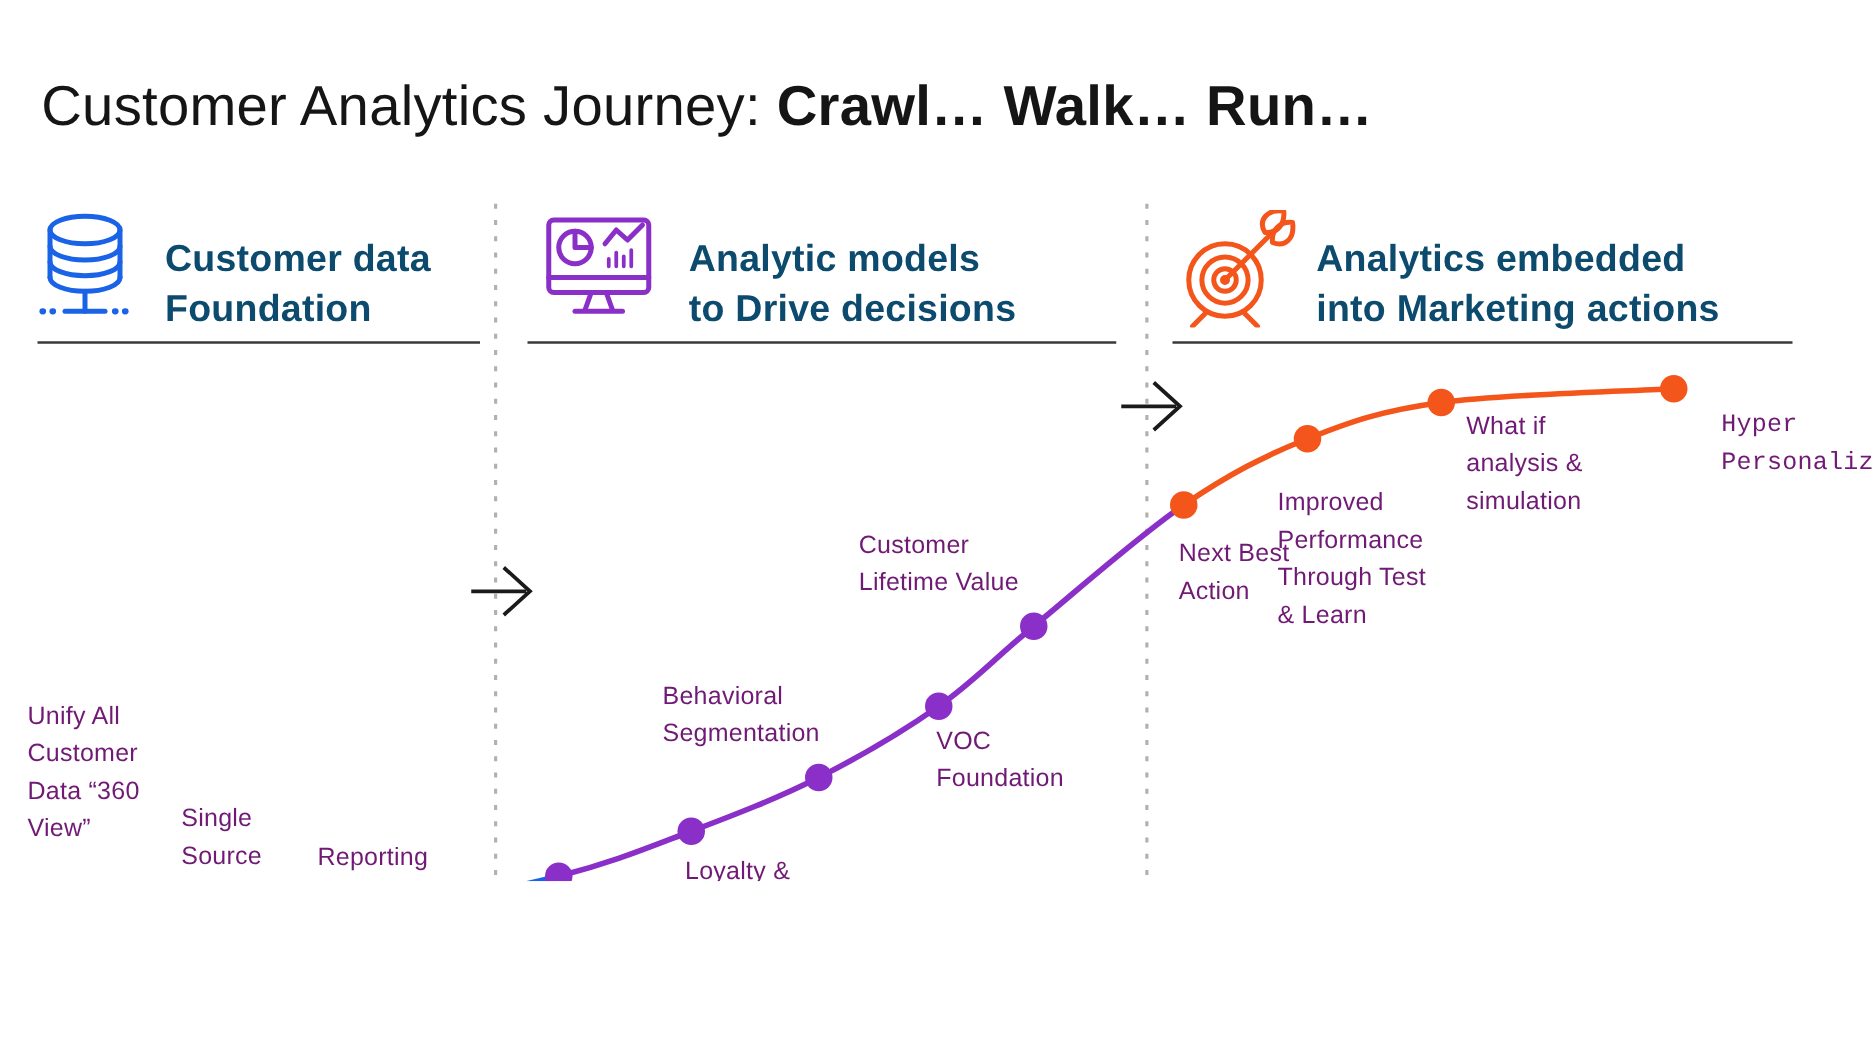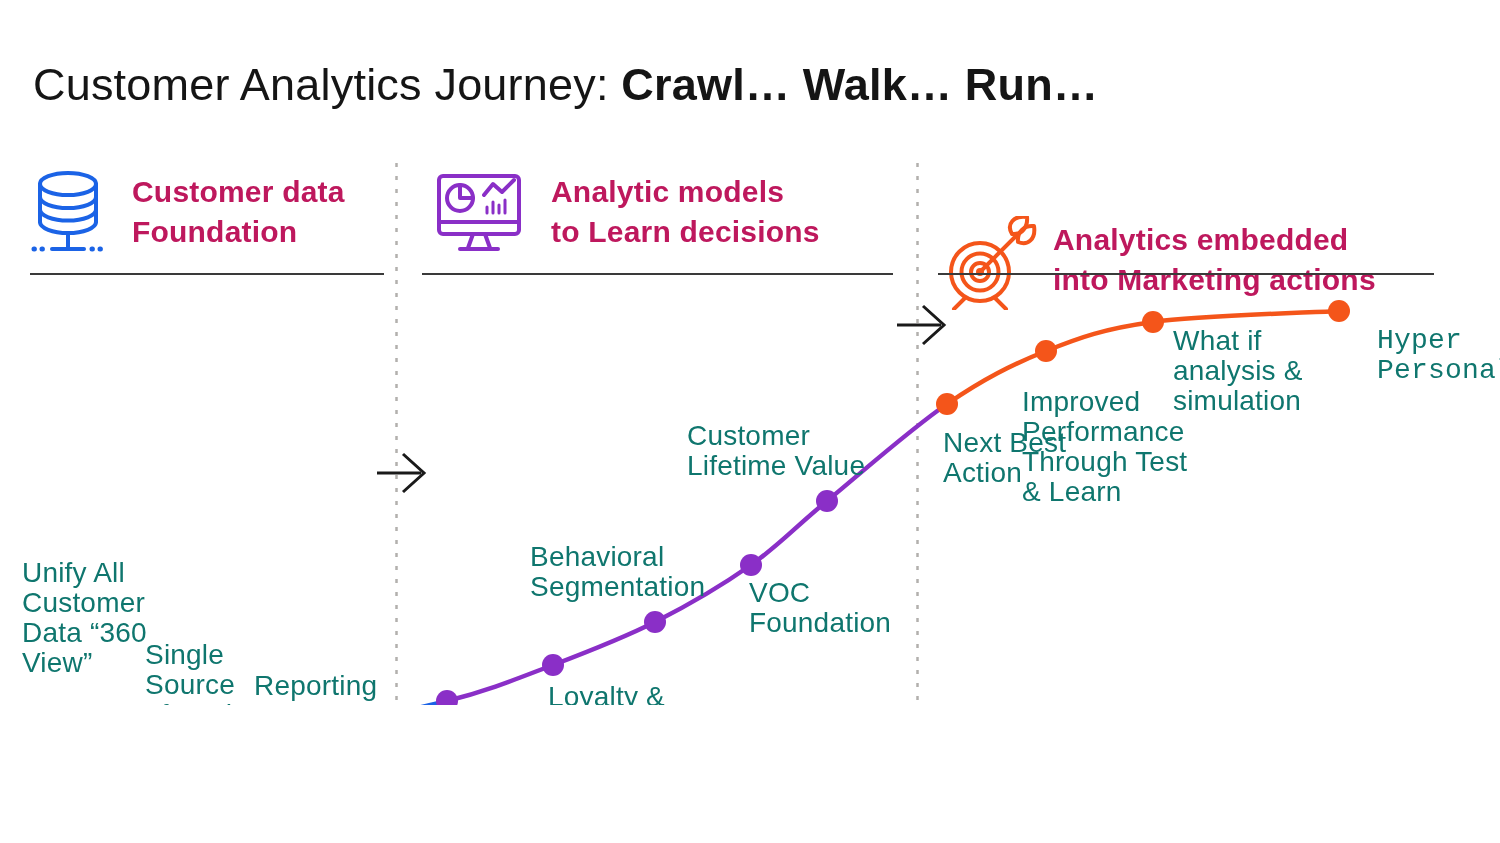--- a/index.html
+++ b/index.html
@@ -4,26 +4,26 @@
 <style>
   html,body{margin:0;padding:0;background:#ffffff;}
   body{font-family:"Liberation Sans","DejaVu Sans",sans-serif;}
   .stage{position:relative;width:1500px;height:705px;background:#fff;overflow:hidden;}
 
   .page-title{position:absolute;left:33px;top:59px;font-size:45px;letter-spacing:.2px;color:#151515;white-space:nowrap;}
   .page-title .t-reg{font-weight:500;}
   .page-title .t-bold{font-weight:800;}
 
   .phase-head{position:absolute;top:170px;height:90px;}
-  .phase-title{position:absolute;top:2px;font-size:30px;line-height:40px;font-weight:600;letter-spacing:.2px;color:#be185d;white-space:pre-line;}
+  .phase-title{position:absolute;top:18px;font-size:30px;line-height:40px;font-weight:600;letter-spacing:.2px;color:#0c4a6e;white-space:pre-line;}
   .phase-icon{position:absolute;}
 
   .rule{position:absolute;height:2px;background:#3a3a3a;}
 
-  .m-label{position:absolute;font-size:28px;line-height:30px;color:#0f766e;white-space:pre-line;letter-spacing:.2px;}
+  .m-label{position:absolute;font-size:20px;line-height:30px;color:#701a75;white-space:pre-line;letter-spacing:.2px;}
 
   .overlay{position:absolute;left:0;top:0;width:1500px;height:843px;}
   .divider{stroke:#b2b0ad;stroke-width:2.5;stroke-dasharray:4 9;}
   .arrow{stroke:#1a1a1a;stroke-width:3;fill:none;}
   .curve{fill:none;stroke-width:4.5;stroke-linecap:round;}
   .icon-svg{stroke-width:4;fill:none;stroke-linecap:round;stroke-linejoin:round;}
 </style>
 </head>
 <body>
 
@@ -52,25 +52,25 @@
       <rect x="3" y="3" width="80" height="58" rx="4"></rect>
       <path d="M3 49 H83"></path>
       <circle cx="24" cy="25" r="13"></circle>
       <path d="M24 25 V12 M24 25 H37"></path>
       <polyline points="48,22 57,11 66,19 78,7"></polyline>
       <path d="M51 34 V40 M57 29 V40 M63 32 V40 M69 27 V40" stroke-width="3"></path>
       <path d="M37 61 L32 75 M49 61 L54 75"></path>
       <path d="M24 76 H62"></path>
     </svg>
     <div class="phase-title" style="left:115px;">Analytic models
-to Learn decisions</div>
+to Drive decisions</div>
   </div>
   <div class="rule" style="left:422px;top:273px;width:471px;"></div>
 
-  <div class="phase-head" style="left:942px;width:500px;margin-top:48px;">
+  <div class="phase-head" style="left:942px;width:500px;">
     <svg class="phase-icon icon-svg" style="left:0;top:-2px;" width="96" height="94" viewBox="0 0 96 94" stroke="#f4551a">
       <circle cx="38" cy="56" r="29"></circle>
       <circle cx="38" cy="56" r="18.5"></circle>
       <circle cx="38" cy="56" r="9"></circle>
       <circle cx="38" cy="56" r="1.5" stroke-width="5"></circle>
       <path d="M38 56 L74 20"></path>
       <path d="M70 18 C64 8 72 -1 85 1 C86 11 80 19 70 18 Z"></path>
       <path d="M76 26 C86 30 94 23 92 10 C82 9 75 16 76 26 Z"></path>
       <path d="M23 82 L12 93 M53 82 L64 93"></path>
     </svg>

